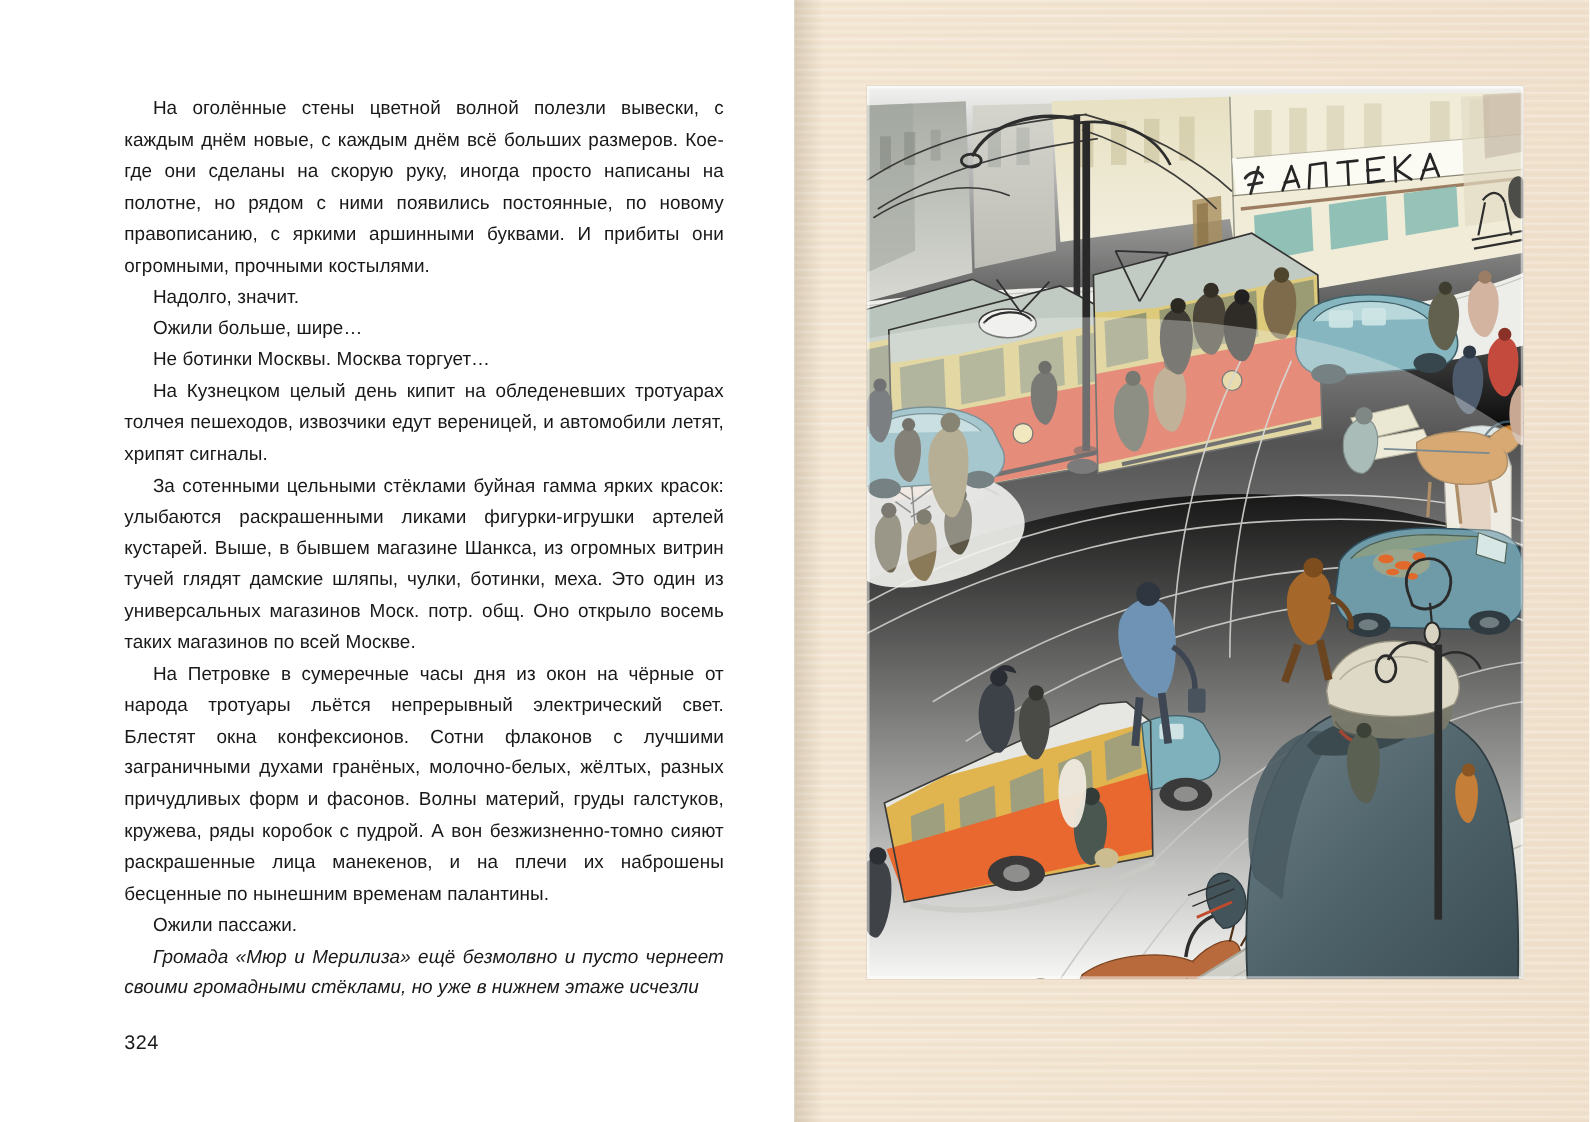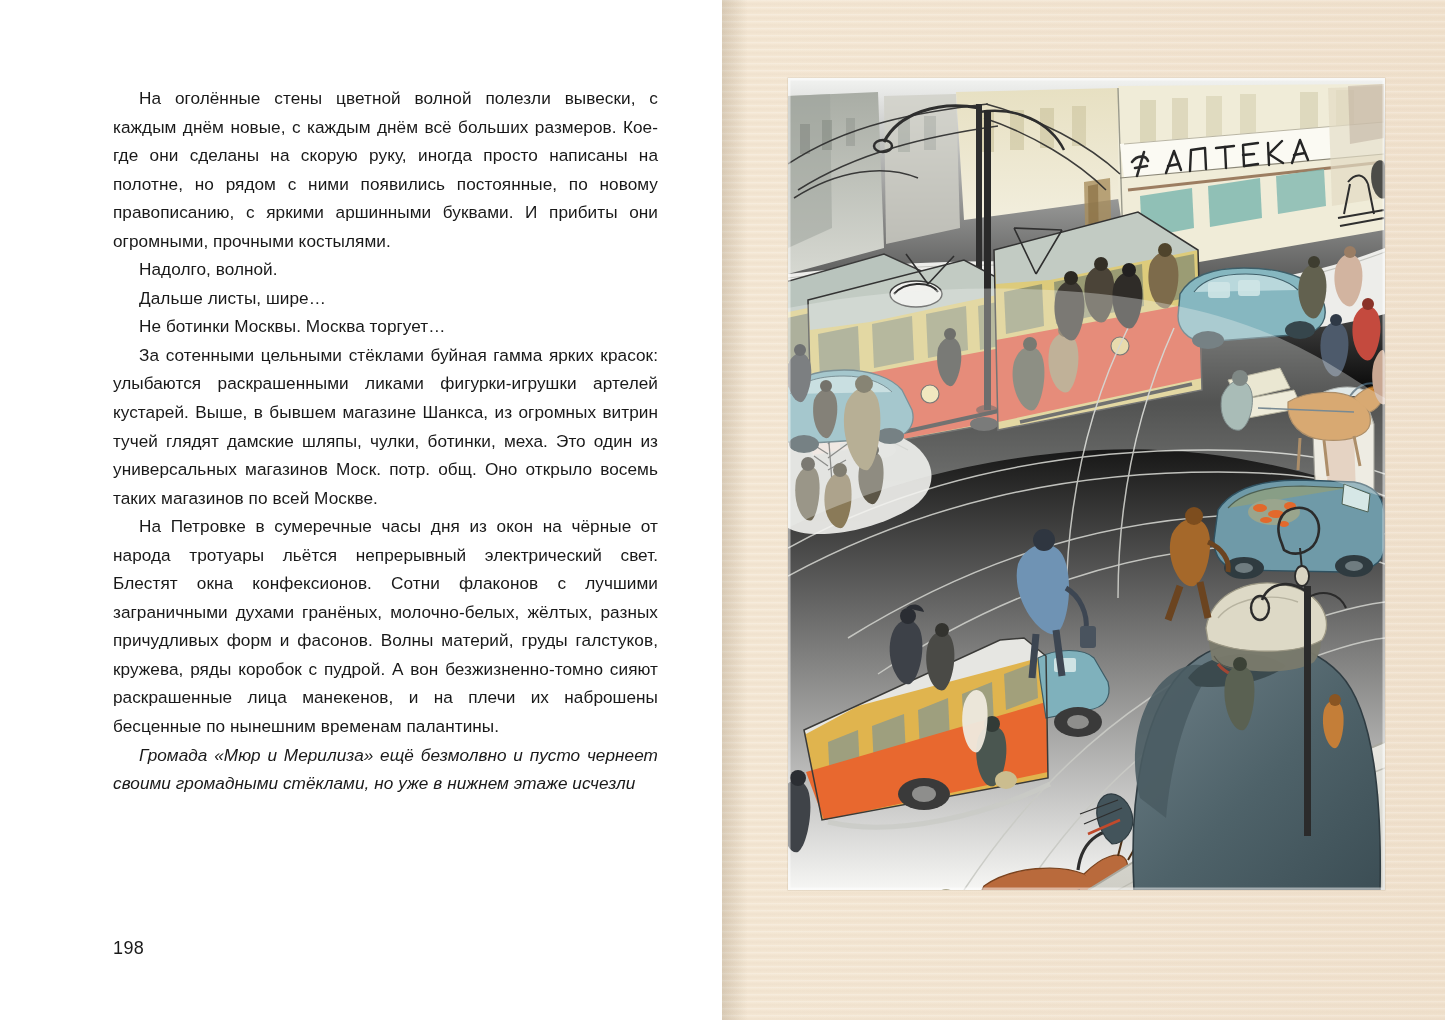--- a/index.html
+++ b/index.html
@@ -102,29 +102,31 @@
 </style>
 </head>
 <body>
 
 <div class="spread">
 
   <div class="page-left">
 
     <div class="text-column">
       <p class="para">На оголённые стены цветной волной полезли вывески, с каждым днём новые, с каждым днём всё больших размеров. Кое-где они сделаны на скорую руку, иногда просто написаны на полотне, но рядом с ними появились постоянные, по новому правописанию, с яркими аршинными буквами. И прибиты они огромными, прочными костылями.</p>
-      <p class="para">Надолго, волной.</p>
-      <p class="para">Дальше листы, шире…</p>
+      <p class="para">Надолго, значит.</p>
+      <p class="para">Ожили больше, шире…</p>
       <p class="para">Не ботинки Москвы. Москва торгует…</p>
+      <p class="para">На Кузнецком целый день кипит на обледеневших тротуарах толчея пешеходов, извозчики едут вереницей, и автомобили летят, хрипят сигналы.</p>
       <p class="para">За сотенными цельными стёклами буйная гамма ярких красок: улыбаются раскрашенными ликами фигурки-игрушки артелей кустарей. Выше, в бывшем магазине Шанкса, из огромных витрин тучей глядят дамские шляпы, чулки, ботинки, меха. Это один из универсальных магазинов Моск. потр. общ. Оно открыло восемь таких магазинов по всей Москве.</p>
       <p class="para">На Петровке в сумеречные часы дня из окон на чёрные от народа тротуары льётся непрерывный электрический свет. Блестят окна конфексионов. Сотни флаконов с лучшими заграничными духами гранёных, молочно-белых, жёлтых, разных причудливых форм и фасонов. Волны материй, груды галстуков, кружева, ряды коробок с пудрой. А вон безжизненно-томно сияют раскрашенные лица манекенов, и на плечи их наброшены бесценные по нынешним временам палантины.</p>
+      <p class="para">Ожили пассажи.</p>
       <p class="para">Громада «Мюр и Мерилиза» ещё безмолвно и пусто чернеет своими громадными стёклами, но уже в нижнем этаже исчезли</p>
     </div>
 
-    <div class="page-number">198</div>
+    <div class="page-number">324</div>
   </div>
 
   <div class="page-right">
     <div class="gutter-shadow"></div>
 
     <div class="illustration">
       <svg viewBox="0 0 597 812" preserveAspectRatio="none">
         <defs>
           <linearGradient id="snowG" x1="0" y1="0" x2="0" y2="1">
             <stop offset="0%" stop-color="#f2f3f1"></stop>

